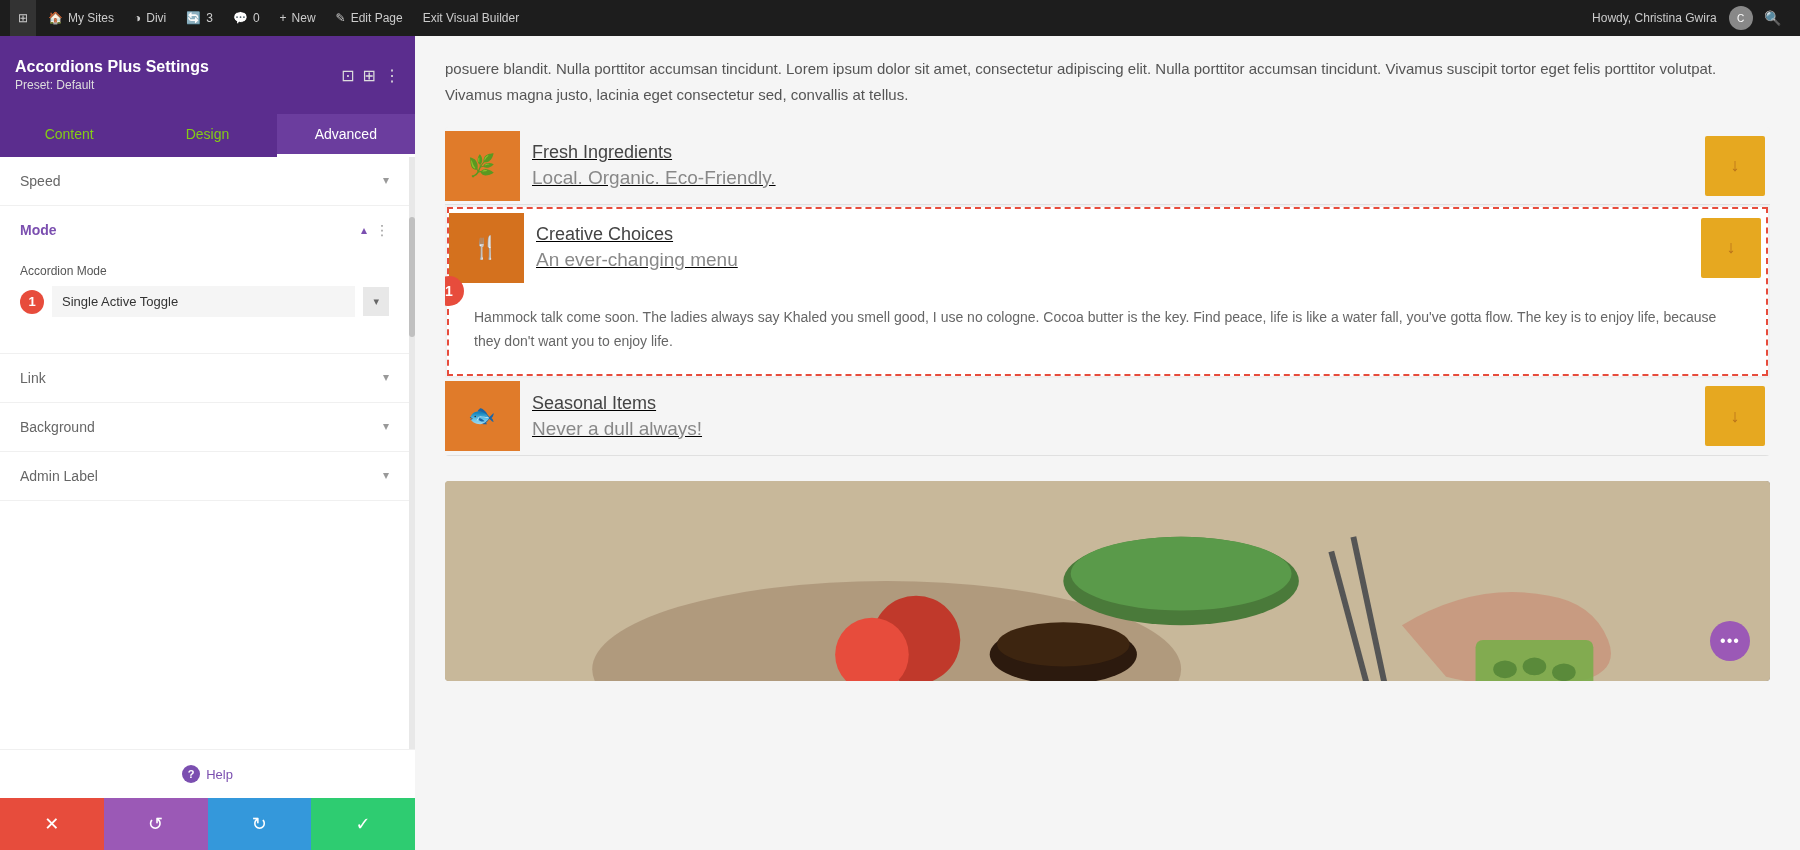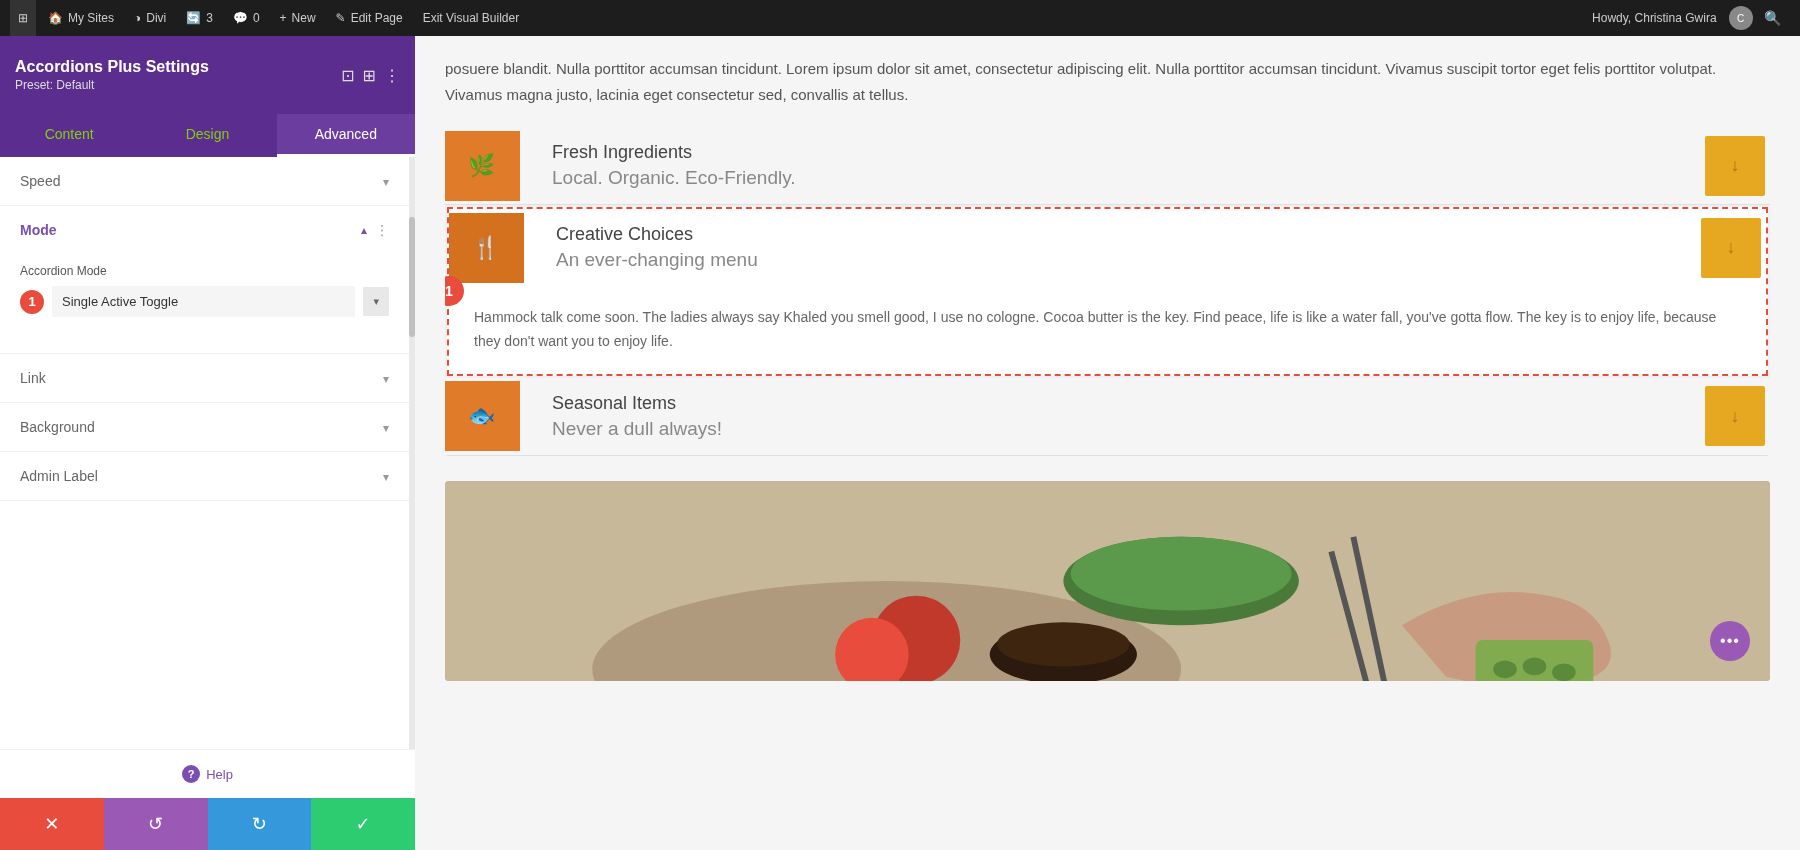--- a/index.html
+++ b/index.html
@@ -89,21 +89,21 @@
 
     
     .panel-content {
       flex: 1;
       overflow-y: auto;
       padding: 0;
     }
 
     .section-row {
       display: flex;
-      align-items: flex-end;
+      align-items: flex-start;
       justify-content: space-between;
       padding: 16px 20px;
       border-bottom: 1px solid #f0f0f0;
       cursor: pointer;
     }
     .section-label {
       color: #666;
       font-size: 14px;
     }
     .chevron { color: #999; font-size: 12px; }
@@ -316,21 +316,22 @@
       justify-content: center;
       flex-shrink: 0;
     }
     .accordion-icon-box .icon-inner {
       font-size: 22px;
       color: #fff;
     }
 
     .accordion-text {
       flex: 1;
-      padding: 15px 32px;
+      padding: 15px 12px;
+      text-decoration: underline;
     }
     .accordion-title {
       font-size: 18px;
       color: #444;
       font-weight: 400;
       margin-bottom: 4px;
     }
     .accordion-subtitle {
       font-size: 19px;
       color: #888;

